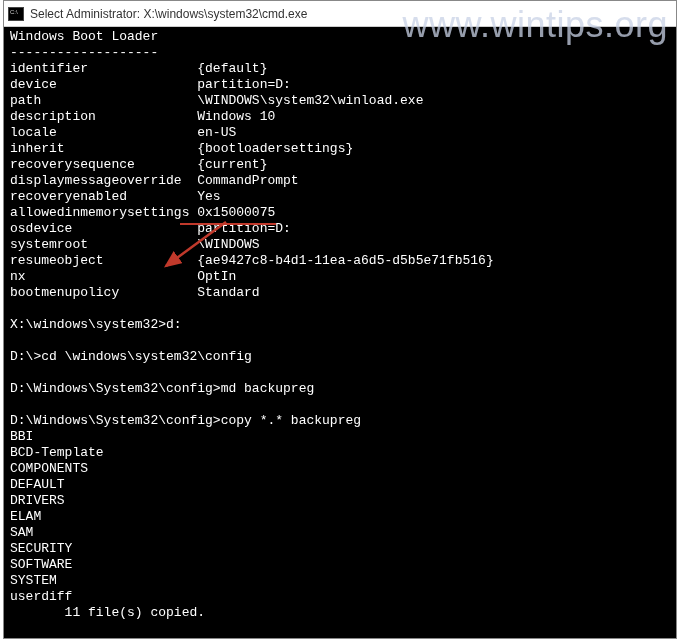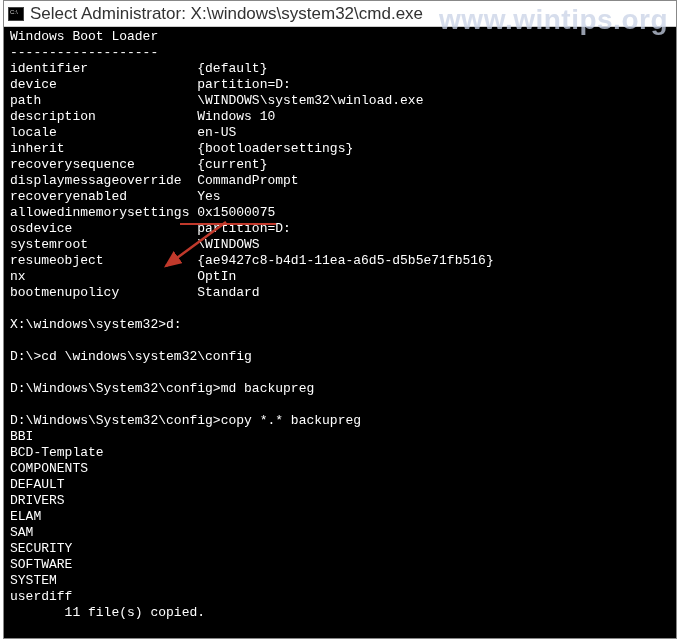--- a/index.html
+++ b/index.html
@@ -43,38 +43,38 @@
       content: "C:\\";
       position: absolute;
       top: 1px;
       left: 1px;
       font-size: 6px;
       color: #ccc;
       font-family: Arial, sans-serif;
     }
     .titlebar-text {
       font-family: 'Segoe UI', Arial, sans-serif;
-      font-size: 17px;
+      font-size: 12px;
       color: #333;
     }
     .terminal {
       padding: 2px 6px;
       color: #fff;
       font-size: 13px;
       line-height: 16px;
       white-space: pre;
       font-family: Consolas, 'Courier New', monospace;
     }
     .watermark {
       position: absolute;
       top: 4px;
       right: 12px;
       font-family: 'Segoe UI', Arial, sans-serif;
-      font-size: 28px;
-      font-weight: 700;
+      font-size: 36px;
+      font-weight: 400;
       color: rgba(200, 210, 230, 0.75);
       letter-spacing: 0.5px;
       z-index: 10;
       pointer-events: none;
     }
     .arrow {
       position: absolute;
       pointer-events: none;
       z-index: 5;
     }

